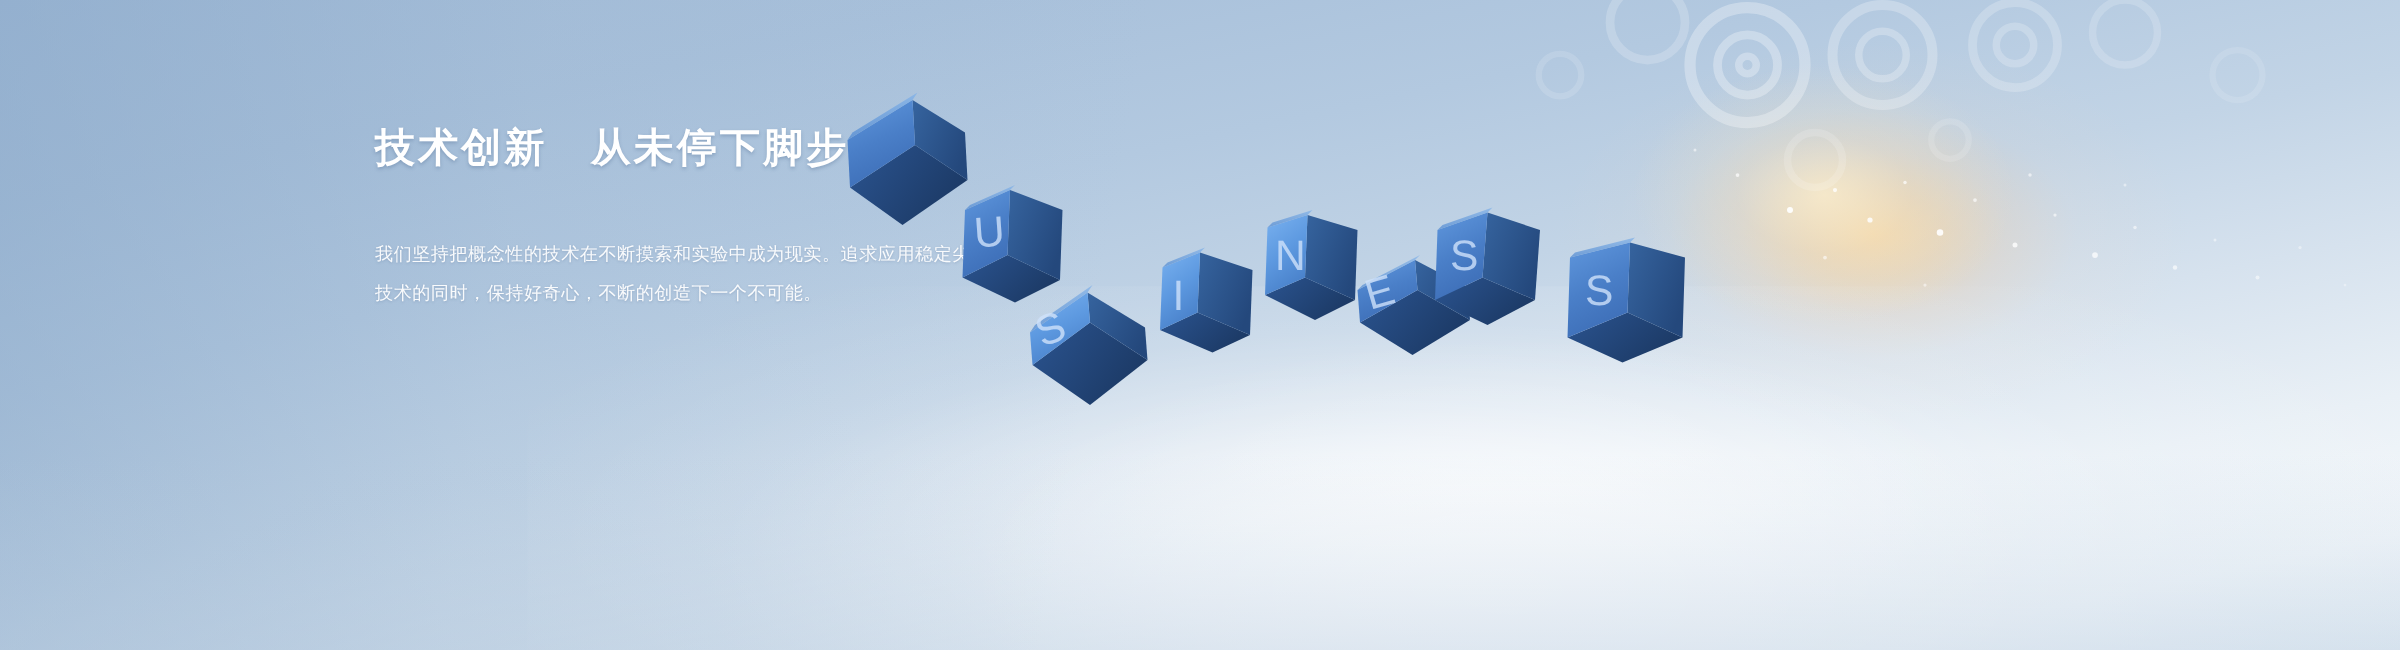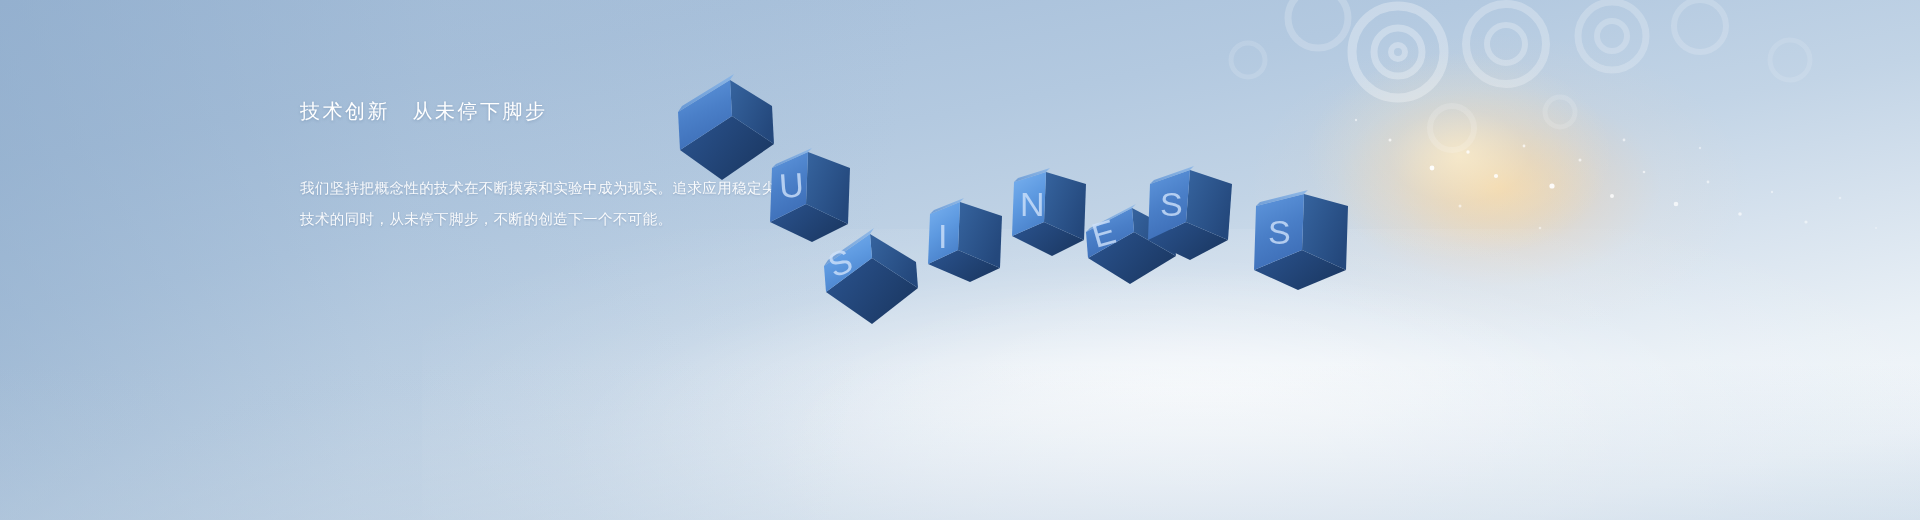--- a/index.html
+++ b/index.html
@@ -74,21 +74,21 @@
     position:absolute; left:0; bottom:0; width:100%; height:30%;
     background:linear-gradient(to top, rgba(176,198,220,.40), rgba(255,255,255,0));
   }
 
   .rings, .sparkles { position:absolute; inset:0; pointer-events:none; }
 
   
   .copy { position:absolute; left:300px; top:98px; width:620px; }
 
   .headline {
-    font-size:20px; font-weight:400; color:#ffffff;
+    font-size:32px; font-weight:700; color:#ffffff;
     letter-spacing:2.5px; line-height:1.3; white-space:pre;
     text-shadow:0 1px 3px rgba(60,90,130,.30);
   }
   .subcopy {
     margin-top:49px;
     font-size:14.5px; font-weight:400; color:rgba(255,255,255,.93);
     line-height:31px; letter-spacing:.4px; white-space:nowrap;
     text-shadow:0 1px 2px rgba(60,90,130,.26);
   }
 
@@ -155,21 +155,21 @@
       <circle cx="1700" cy="148" r="1.2" opacity=".46"></circle>
       <circle cx="1840" cy="198" r="1.3" opacity=".42"></circle>
       <circle cx="1876" cy="228" r="1.1" opacity=".36"></circle>
     </g>
   </svg>
 
   <div class="copy">
     <div class="headline">技术创新　从未停下脚步</div>
     <div class="subcopy">
       <div>我们坚持把概念性的技术在不断摸索和实验中成为现实。追求应用稳定尖端</div>
-      <div>技术的同时，从未停下脚步，不断的创造下一个不可能。</div>
+      <div>技术的同时，保持好奇心，不断的创造下一个不可能。</div>
     </div>
   </div>
 
   <div class="keys">
 
     <svg width="0" height="0" style="position:absolute" aria-hidden="true">
       <defs>
         <linearGradient id="gFace" x1="0" y1="0" x2="0.35" y2="1">
           <stop offset="0%" stop-color="#6098de"></stop>
           <stop offset="55%" stop-color="#4a7fc8"></stop>

